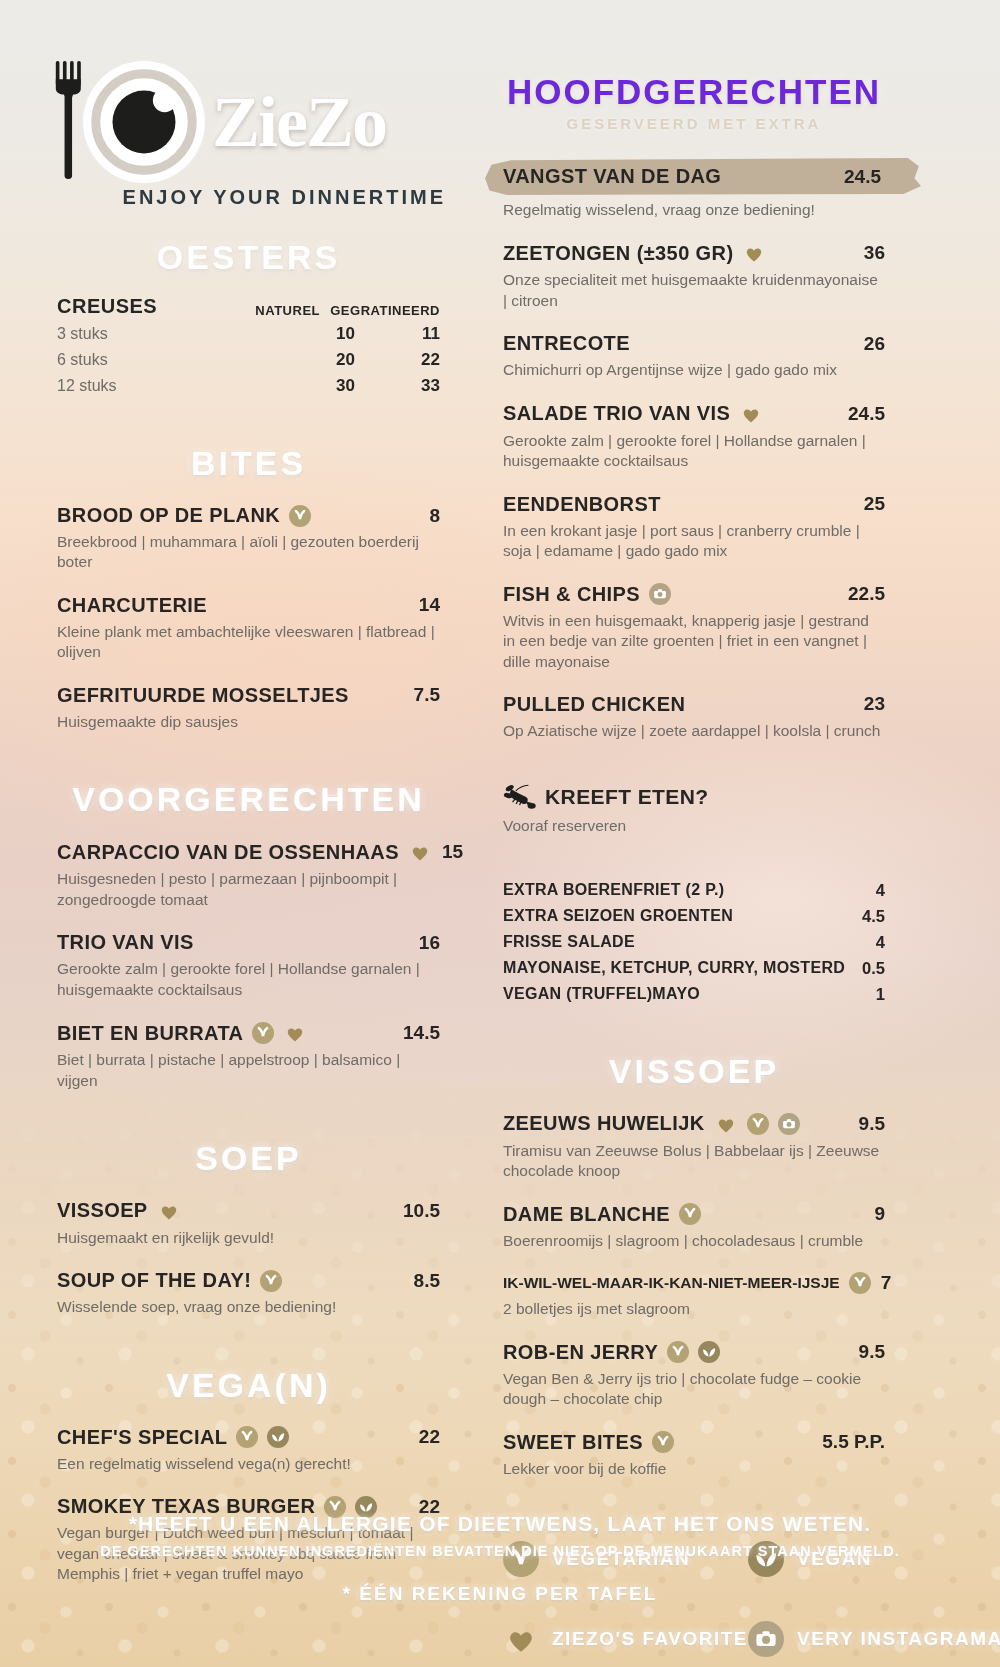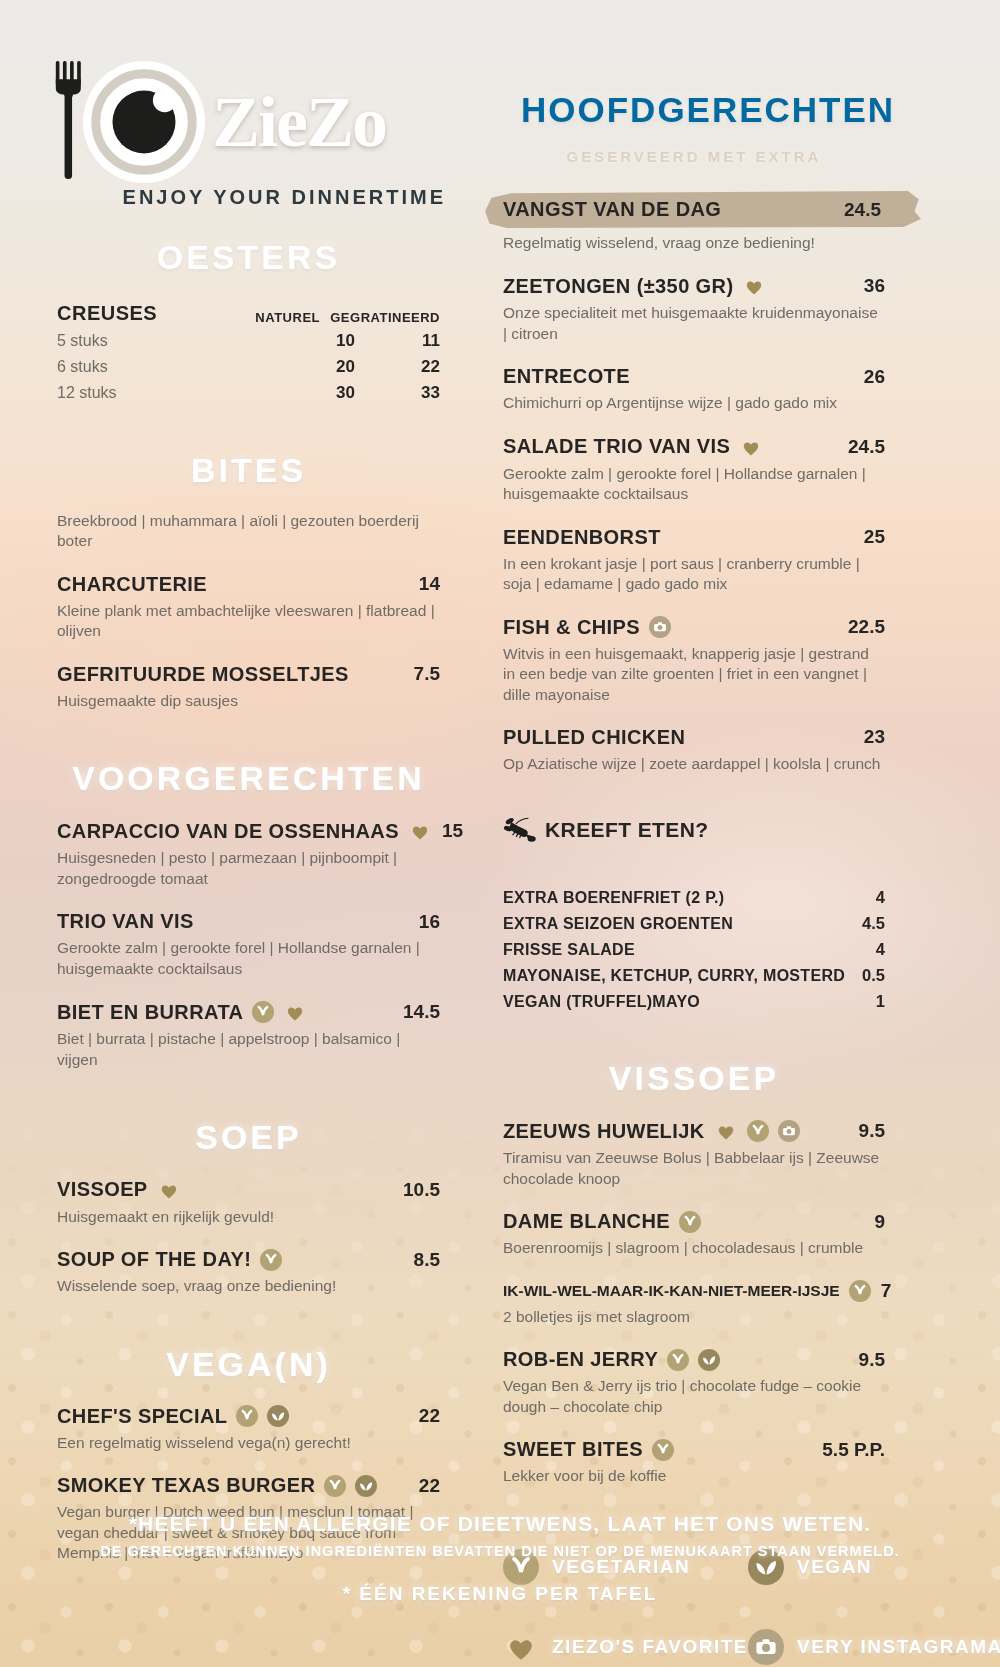--- a/index.html
+++ b/index.html
@@ -36,38 +36,38 @@
 
   
   .col{position:absolute;}
   .col-left{left:57px;top:238px;width:383px;}
   .col-right{left:503px;top:72px;width:382px;}
 
   h2.sec{margin:48px 0 16px;text-align:center;color:#fff;font-size:34px;font-weight:800;
          letter-spacing:3px;
          text-shadow:0 0 7px rgba(255,255,255,.95), 0 1px 4px rgba(165,140,115,.45);}
   h2.sec.first{margin-top:0;}
-  .main-title{margin:18px;text-align:center;color:#0369a1;font-size:35px;font-weight:800;letter-spacing:2px;
+  .main-title{margin:0;text-align:center;color:#6d28d9;font-size:35px;font-weight:800;letter-spacing:2px;
          text-shadow:0 0 8px rgba(255,255,255,.95), 0 1px 4px rgba(165,150,130,.5);}
   .main-sub{text-align:center;color:#ddd2c0;font-size:15px;font-weight:800;letter-spacing:3px;
          margin-top:3px;text-shadow:0 0 5px rgba(255,255,255,.6);}
 
   .item{margin-top:21px;}
   .head{display:flex;align-items:center;}
   .name{font-weight:800;font-size:20px;letter-spacing:.4px;color:#262524;white-space:nowrap;}
   .name.small{font-size:15.5px;letter-spacing:0;}
   .price{margin-left:auto;font-weight:800;font-size:19px;color:#262524;white-space:nowrap;padding-left:10px;}
   .desc{margin:5px 0 0;color:#6f6b66;font-size:15.5px;line-height:1.32;font-weight:400;}
 
   .ic{display:inline-flex;width:22px;height:22px;margin-left:9px;flex:0 0 auto;}
   .ic svg{width:100%;height:100%;}
   .ic.heart{width:24px;height:24px;}
 
   
-  .ot{margin-top:25px;}
+  .ot{margin-top:18px;}
   .ot-head{display:flex;align-items:flex-end;}
   .ot-group{font-weight:800;font-size:20px;letter-spacing:.5px;color:#262524;flex:1;}
   .ot-col{width:85px;text-align:right;font-weight:800;font-size:13px;letter-spacing:.5px;color:#262524;}
   .ot-col2{width:120px;}
   .ot-row{display:flex;align-items:center;margin-top:6px;}
   .ot-label{flex:1;color:#6f6b66;font-size:16px;}
   .ot-num{width:85px;text-align:right;font-weight:800;font-size:17px;color:#262524;}
 
   
   .hl-wrap{margin-top:26px;}
@@ -136,39 +136,49 @@
 <section class="col col-left">
 
   <h2 class="sec first">OESTERS</h2>
   <div class="ot">
     <div class="ot-head">
       <div class="ot-group">CREUSES</div>
       <div class="ot-col">NATUREL</div>
       <div class="ot-col ot-col2">GEGRATINEERD</div>
     </div>
     <div class="ot-row">
-      <div class="ot-label">5 stuks</div>
+      <div class="ot-label">3 stuks</div>
       <div class="ot-num">10</div>
       <div class="ot-num ot-col2">11</div>
     </div>
     <div class="ot-row">
       <div class="ot-label">6 stuks</div>
       <div class="ot-num">20</div>
       <div class="ot-num ot-col2">22</div>
     </div>
     <div class="ot-row">
       <div class="ot-label">12 stuks</div>
       <div class="ot-num">30</div>
       <div class="ot-num ot-col2">33</div>
     </div>
   </div>
 
   <h2 class="sec">BITES</h2>
 
   <div class="item">
+    <div class="head">
+      <span class="name">BROOD OP DE PLANK</span>
+      <span class="ic">
+          <svg viewBox="0 0 24 24">
+            <circle cx="12" cy="12" r="12" fill="#b3a273"></circle>
+            <path d="M7.4 6.6 C9.6 8.2 11.2 11.2 12 15.2 C12.8 11.2 14.4 8.2 16.6 6.6" fill="none" stroke="#fff" stroke-width="2.6" stroke-linecap="round"></path>
+          </svg>
+        </span>
+      <span class="price">8</span>
+    </div>
     <p class="desc">Breekbrood | muhammara | aïoli | gezouten boerderij boter</p>
   </div>
   <div class="item">
     <div class="head">
       <span class="name">CHARCUTERIE</span>
       <span class="price">14</span>
     </div>
     <p class="desc">Kleine plank met ambachtelijke vleeswaren | flatbread | olijven</p>
   </div>
   <div class="item">
@@ -374,20 +384,21 @@
           <path d="M8.5 6.5 L15 10.5 L13 14.5 L6.8 12 Z"></path>
           <rect x="11.5" y="8.5" width="18" height="8" rx="4" transform="rotate(27 11.5 8.5)"></rect>
           <path d="M23.5 19.5 L31 21.5 L27.5 25.5 Z"></path>
           <ellipse cx="30.5" cy="24.5" rx="4.4" ry="3.2"></ellipse>
         </g>
         <path d="M14 15.5 L10 20.5 M17 17 L13.8 22.3 M20 18.5 L17.5 23.5" stroke="#1e1e1c" stroke-width="1.4" fill="none"></path>
         <path d="M13.5 8.5 C17 4.8 22 2.8 27 2.4" stroke="#1e1e1c" stroke-width="1.2" fill="none"></path>
       </svg>
       <span class="kreeft-title">KREEFT ETEN?</span>
     </div>
+    <p class="desc">Vooraf reserveren</p>
   </div>
 
   <div class="extras">
     <div class="extra-row">
       <span class="extra-label">EXTRA BOERENFRIET (2 P.)</span>
       <span class="extra-price">4</span>
     </div>
     <div class="extra-row">
       <span class="extra-label">EXTRA SEIZOEN GROENTEN</span>
       <span class="extra-price">4.5</span>

